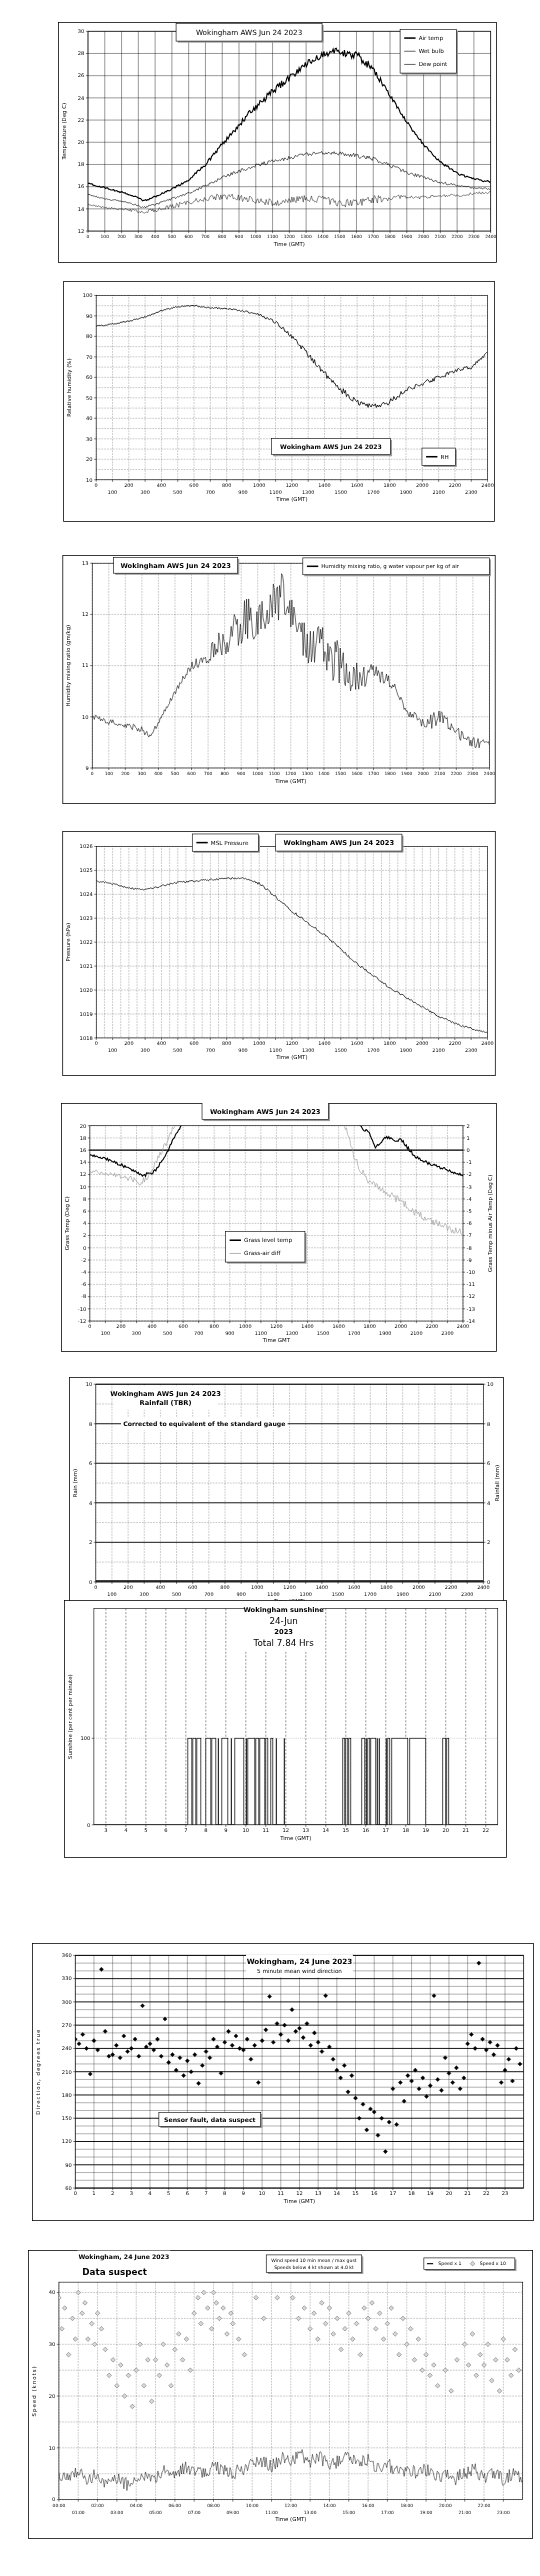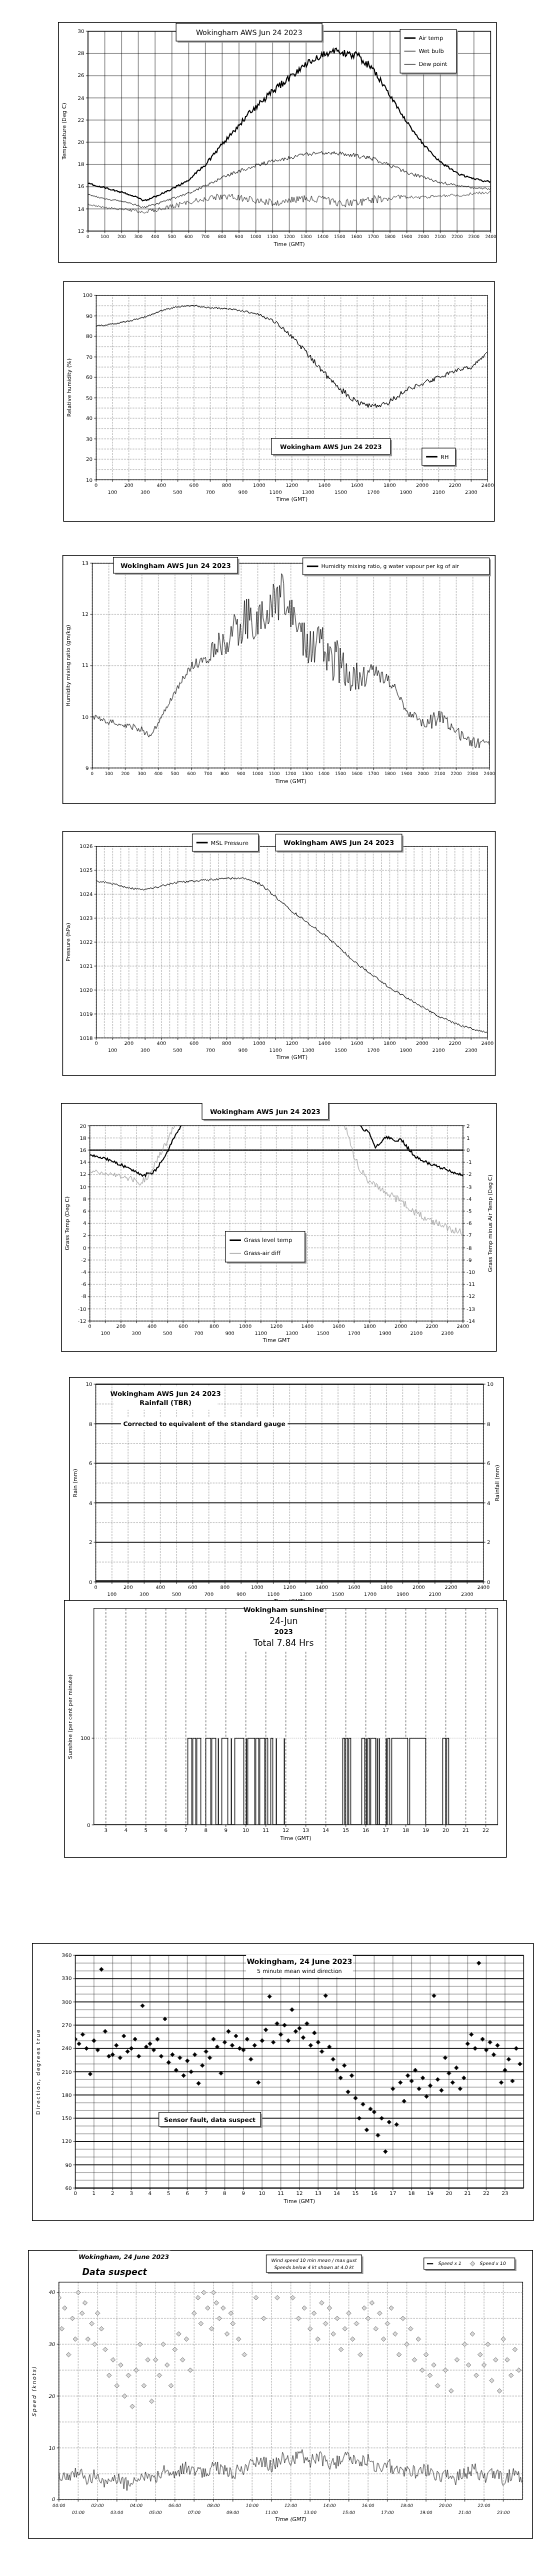--- a/index.html
+++ b/index.html
@@ -1227,21 +1227,21 @@
         <line x1="80" y1="24" x2="84" y2="24" stroke="#000" stroke-width="1"></line>
         <text x="77" y="27.5" font-size="10" text-anchor="end">360</text>
         <text x="0" y="0" font-size="10.5" text-anchor="middle" letter-spacing="2" transform="translate(15,250) rotate(-90)">Direction, degrees true</text>
         <rect x="415.74" y="22.215000000000003" width="207.51999999999998" height="44.25" fill="#fff"></rect>
         <text x="519.5" y="41.615" font-size="14" text-anchor="middle" font-weight="bold">Wokingham,  24 June 2023</text>
         <text x="519.5" y="58.615" font-size="11" text-anchor="middle">5 minute mean wind direction</text>
         <rect x="249.38000000000002" y="331.96" width="197.83999999999997" height="27.4" fill="#9a9a9a"></rect>
         <rect x="246.38000000000002" y="328.96" width="197.83999999999997" height="27.4" fill="#fff" stroke="#000" stroke-width="1.2"></rect>
         <text x="345.3" y="347.15999999999997" font-size="12" text-anchor="middle" font-weight="bold">Sensor fault, data suspect</text>
       </svg></div>
-    <div class="panel" style="left: 28px; top: 2250px; font-style: italic;"><svg width="505" height="289" viewBox="0 0 980 560">
+    <div class="panel" style="left: 28px; top: 2250px;"><svg width="505" height="289" viewBox="0 0 980 560">
         <rect x="0.75" y="0.75" width="978.5" height="558.5" fill="#fff" stroke="#000" stroke-width="1.5"></rect>
         <defs>
           <clipPath id="clip-wind-speed">
             <rect x="60" y="62" width="900" height="422"></rect>
           </clipPath>
         </defs>
         <line x1="60" y1="62" x2="60" y2="484" stroke="#000" stroke-width="0.8" stroke-dasharray="1,2"></line>
         <line x1="97.5" y1="62" x2="97.5" y2="484" stroke="#000" stroke-width="0.8" stroke-dasharray="1,2"></line>
         <line x1="135" y1="62" x2="135" y2="484" stroke="#000" stroke-width="0.8" stroke-dasharray="1,2"></line>
         <line x1="172.5" y1="62" x2="172.5" y2="484" stroke="#000" stroke-width="0.8" stroke-dasharray="1,2"></line>

